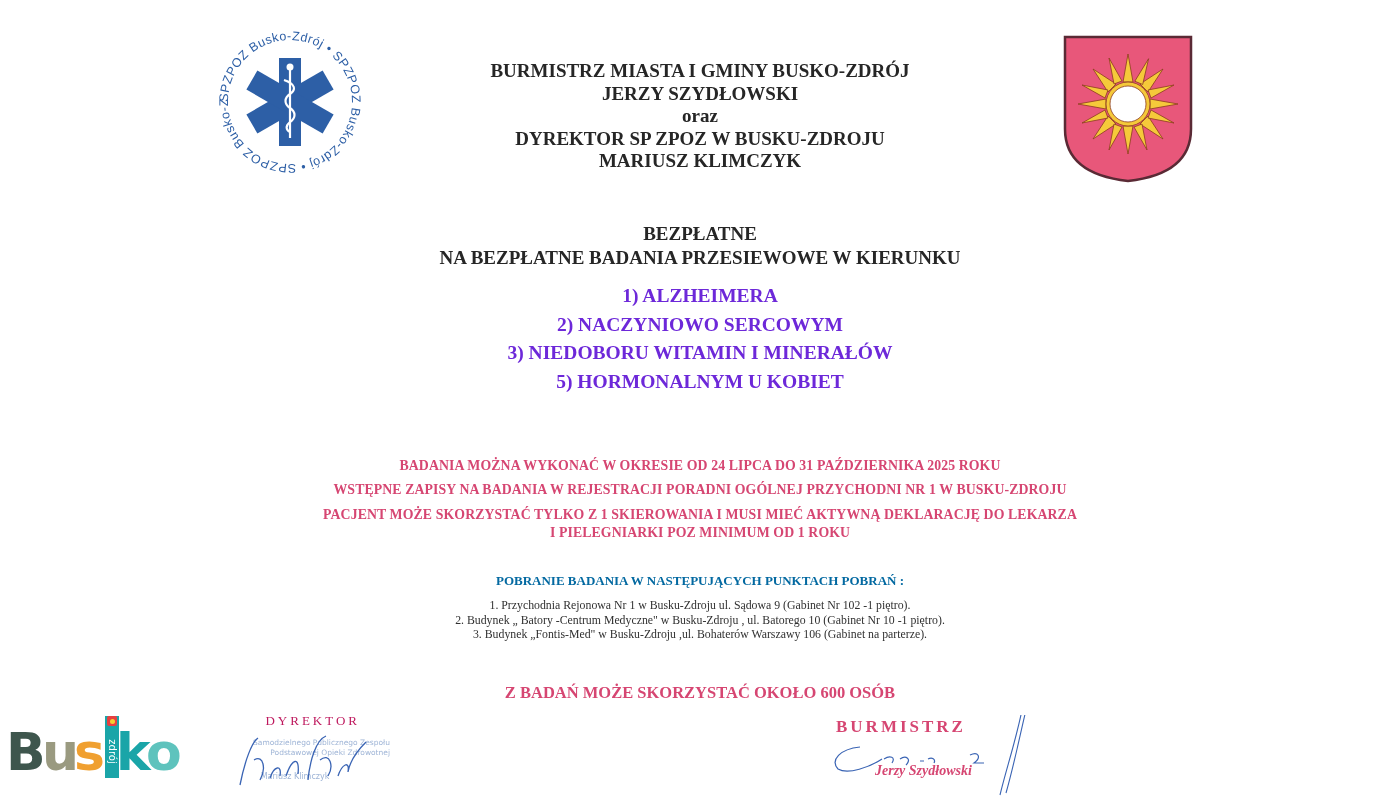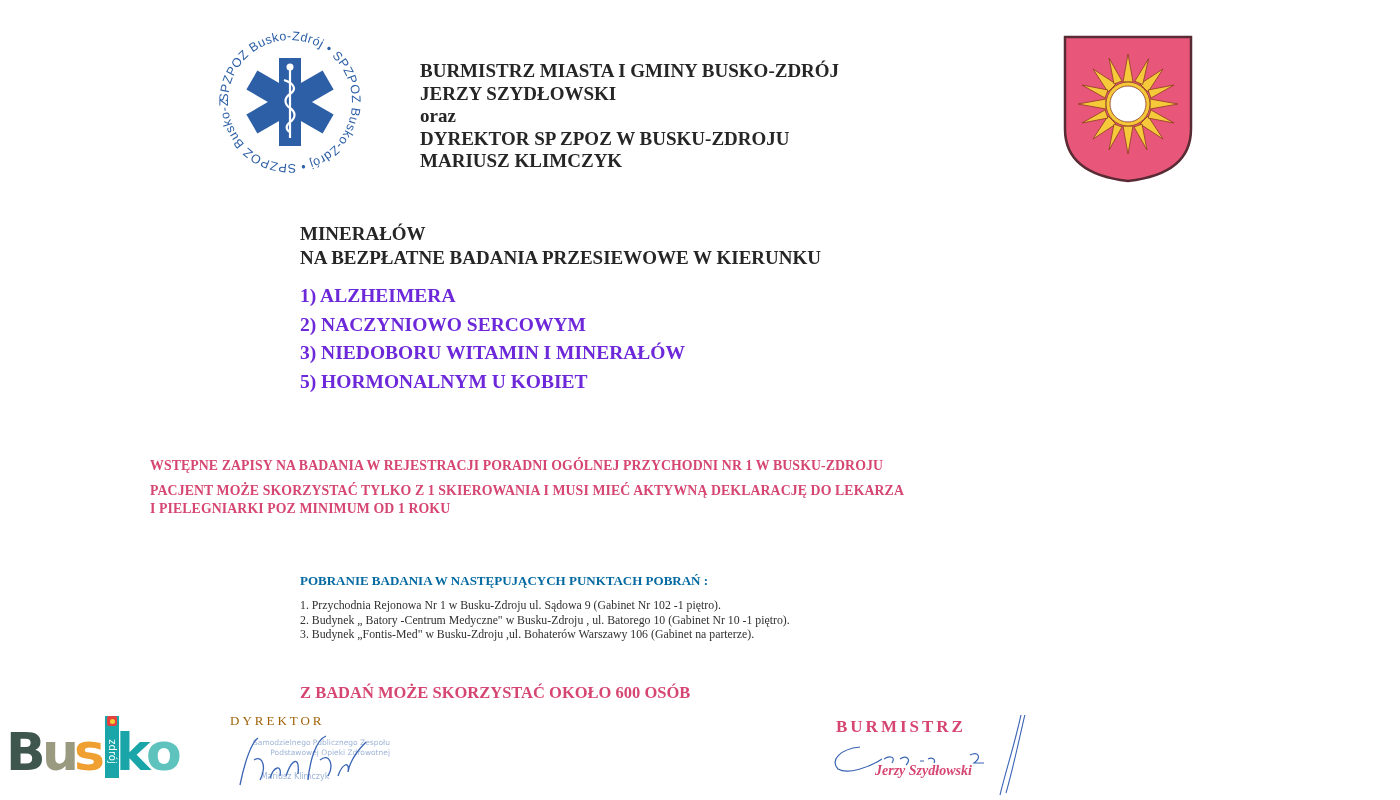--- a/index.html
+++ b/index.html
@@ -1,21 +1,21 @@
 <!DOCTYPE html>
 <html><head>
   <meta charset="utf-8">
   <style>
     html, body { margin: 0; padding: 0; }
     body {
       width: 1400px; height: 800px; background: #ffffff; position: relative; overflow: hidden;
       font-family: "Liberation Serif", "DejaVu Serif", serif; color: #2a2a2a;
     }
     .abs { position: absolute; }
-    .center { }
+    .center { text-align: center; }
 
     
     #logo-spzpoz { left: 215px; top: 27px; width: 150px; height: 150px; }
     #header-block { left: 420px; top: 60px; width: 560px; }
     #header-block .l { font-size: 19px; font-weight: bold; line-height: 22.5px; color: #262626; }
     #coat { left: 1062px; top: 34px; width: 132px; height: 150px; }
 
     #invite { left: 300px; top: 222px; width: 800px; }
     #invite .l { font-size: 19px; font-weight: bold; line-height: 24px; color: #262626; }
 
@@ -31,21 +31,21 @@
     #points .l { font-size: 11.8px; line-height: 14.5px; color: #303030; }
 
     #capacity { left: 300px; top: 683px; width: 800px; font-size: 16.5px; font-weight: bold; color: #d64672; }
 
     
     #busko-logo { left: 6px; top: 714px; width: 170px; height: 62px; }
     .bl { position: absolute; top: 12px; font-family: "DejaVu Sans", sans-serif; font-weight: bold; font-size: 52px; line-height: 52px; letter-spacing: -2px; }
 
     
     #director-stamp { left: 200px; top: 705px; width: 190px; height: 90px; }
-    #director-stamp .t1 { position:absolute; left: 30px; top: 8px; width: 130px; text-align:left; font-size: 13px; letter-spacing: 3px; color: #a16207; }
+    #director-stamp .t1 { position:absolute; left: 30px; top: 8px; width: 130px; text-align:right; font-size: 13px; letter-spacing: 3px; color: #be185d; }
     #director-stamp .t2 { position:absolute; left: 0; top: 25px; width: 190px; text-align:right; font-family: "DejaVu Sans", sans-serif; font-size: 7.5px; line-height: 10px; color: #9eb4d6; margin-top: 8px; }
     #director-stamp .t3 { position:absolute; left: 30px; top: 67px; width: 130px; text-align:center; font-family: "DejaVu Sans", sans-serif; font-size: 8px; color: #9eb4d6; }
 
     
     #mayor-stamp { left: 820px; top: 715px; width: 240px; height: 85px; }
     #mayor-stamp .t1 { position: absolute; left: 16px; top: 2px; font-size: 17px; font-weight: bold; letter-spacing: 3px; color: #d64672; }
     #mayor-stamp .t2 { position: absolute; left: 55px; top: 48px; font-size: 14px; font-style: italic; font-weight: bold; color: #d64672; }
   </style>
 </head>
 <body>
@@ -99,32 +99,33 @@
       <polygon points="-46,-19 -20,-14 -23,-6"></polygon>
       <polygon points="46,19 20,14 23,6"></polygon>
       <polygon points="-46,19 -20,14 -23,6"></polygon>
       <circle r="22"></circle>
     </g>
     <circle cx="66" cy="70" r="18" fill="#ffffff" stroke="#8a3a20" stroke-width="0.8"></circle>
   </svg>
 </div>
 
 <div id="invite" class="abs center">
-  <div class="l">MINERAŁÓW</div>
+  <div class="l">BEZPŁATNE</div>
   <div class="l">NA BEZPŁATNE BADANIA PRZESIEWOWE W KIERUNKU</div>
 </div>
 
 <div id="exams" class="abs center">
   <div class="l">1) ALZHEIMERA</div>
   <div class="l">2)  NACZYNIOWO SERCOWYM</div>
   <div class="l">3) NIEDOBORU WITAMIN I MINERAŁÓW</div>
   <div class="l">5) HORMONALNYM U KOBIET</div>
 </div>
 
 <div id="notes" class="abs center">
+  <div class="l">BADANIA MOŻNA WYKONAĆ W OKRESIE OD 24 LIPCA DO 31 PAŹDZIERNIKA 2025 ROKU</div>
   <div class="l">WSTĘPNE ZAPISY NA BADANIA W REJESTRACJI PORADNI OGÓLNEJ PRZYCHODNI NR 1 W BUSKU-ZDROJU</div>
   <div class="l tight" style="margin-top:4px;">PACJENT  MOŻE SKORZYSTAĆ TYLKO Z 1 SKIEROWANIA I MUSI MIEĆ AKTYWNĄ DEKLARACJĘ DO LEKARZA</div>
   <div class="l tight">I PIELEGNIARKI POZ MINIMUM OD 1 ROKU</div>
 </div>
 
 <div id="points-title" class="abs center">POBRANIE BADANIA W  NASTĘPUJĄCYCH  PUNKTACH POBRAŃ  :</div>
 <div id="points" class="abs center">
   <div class="l">1. Przychodnia Rejonowa Nr 1 w Busku-Zdroju  ul. Sądowa 9 (Gabinet Nr 102 -1 piętro).</div>
   <div class="l">2. Budynek „ Batory -Centrum Medyczne" w Busku-Zdroju ,  ul. Batorego 10  (Gabinet Nr 10 -1 piętro).</div>
   <div class="l">3. Budynek „Fontis-Med" w Busku-Zdroju ,ul. Bohaterów Warszawy 106  (Gabinet na parterze).</div>

